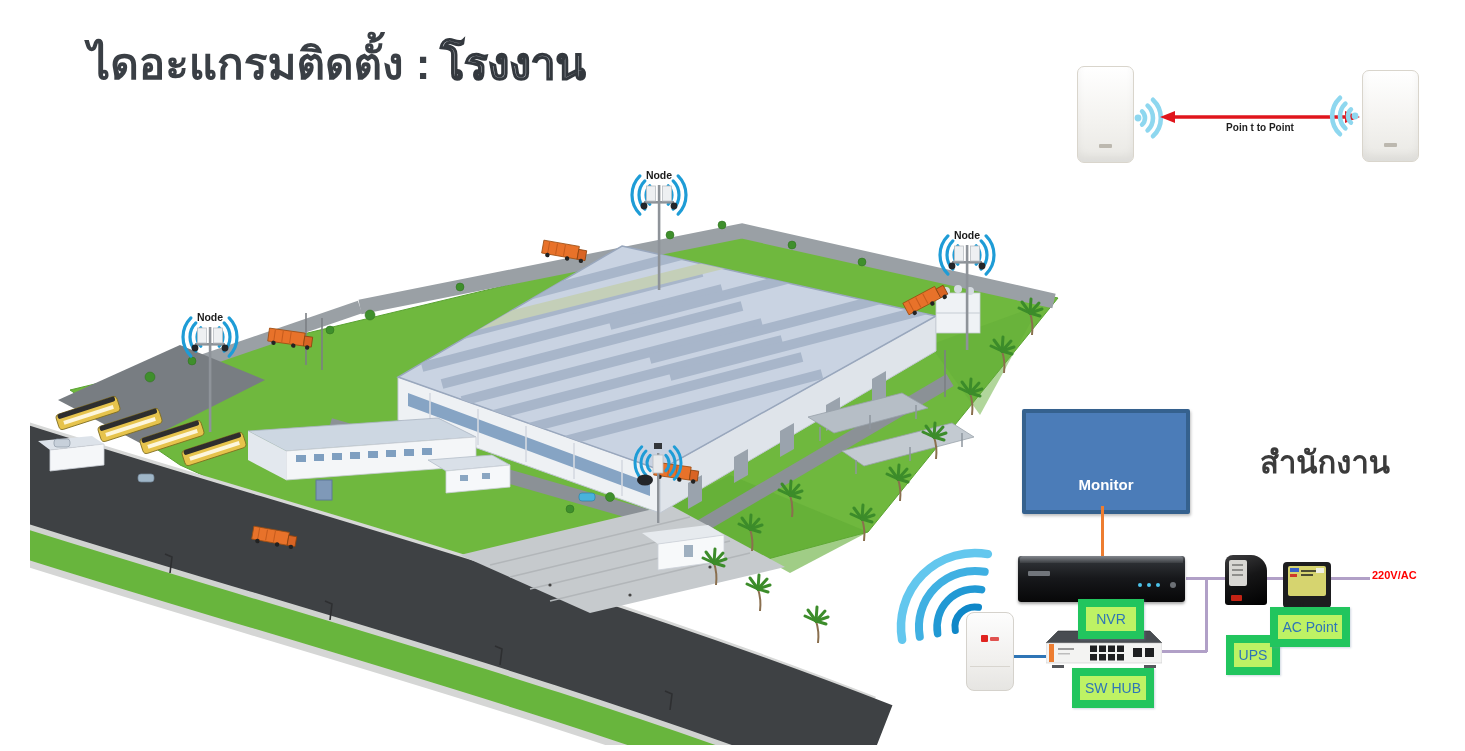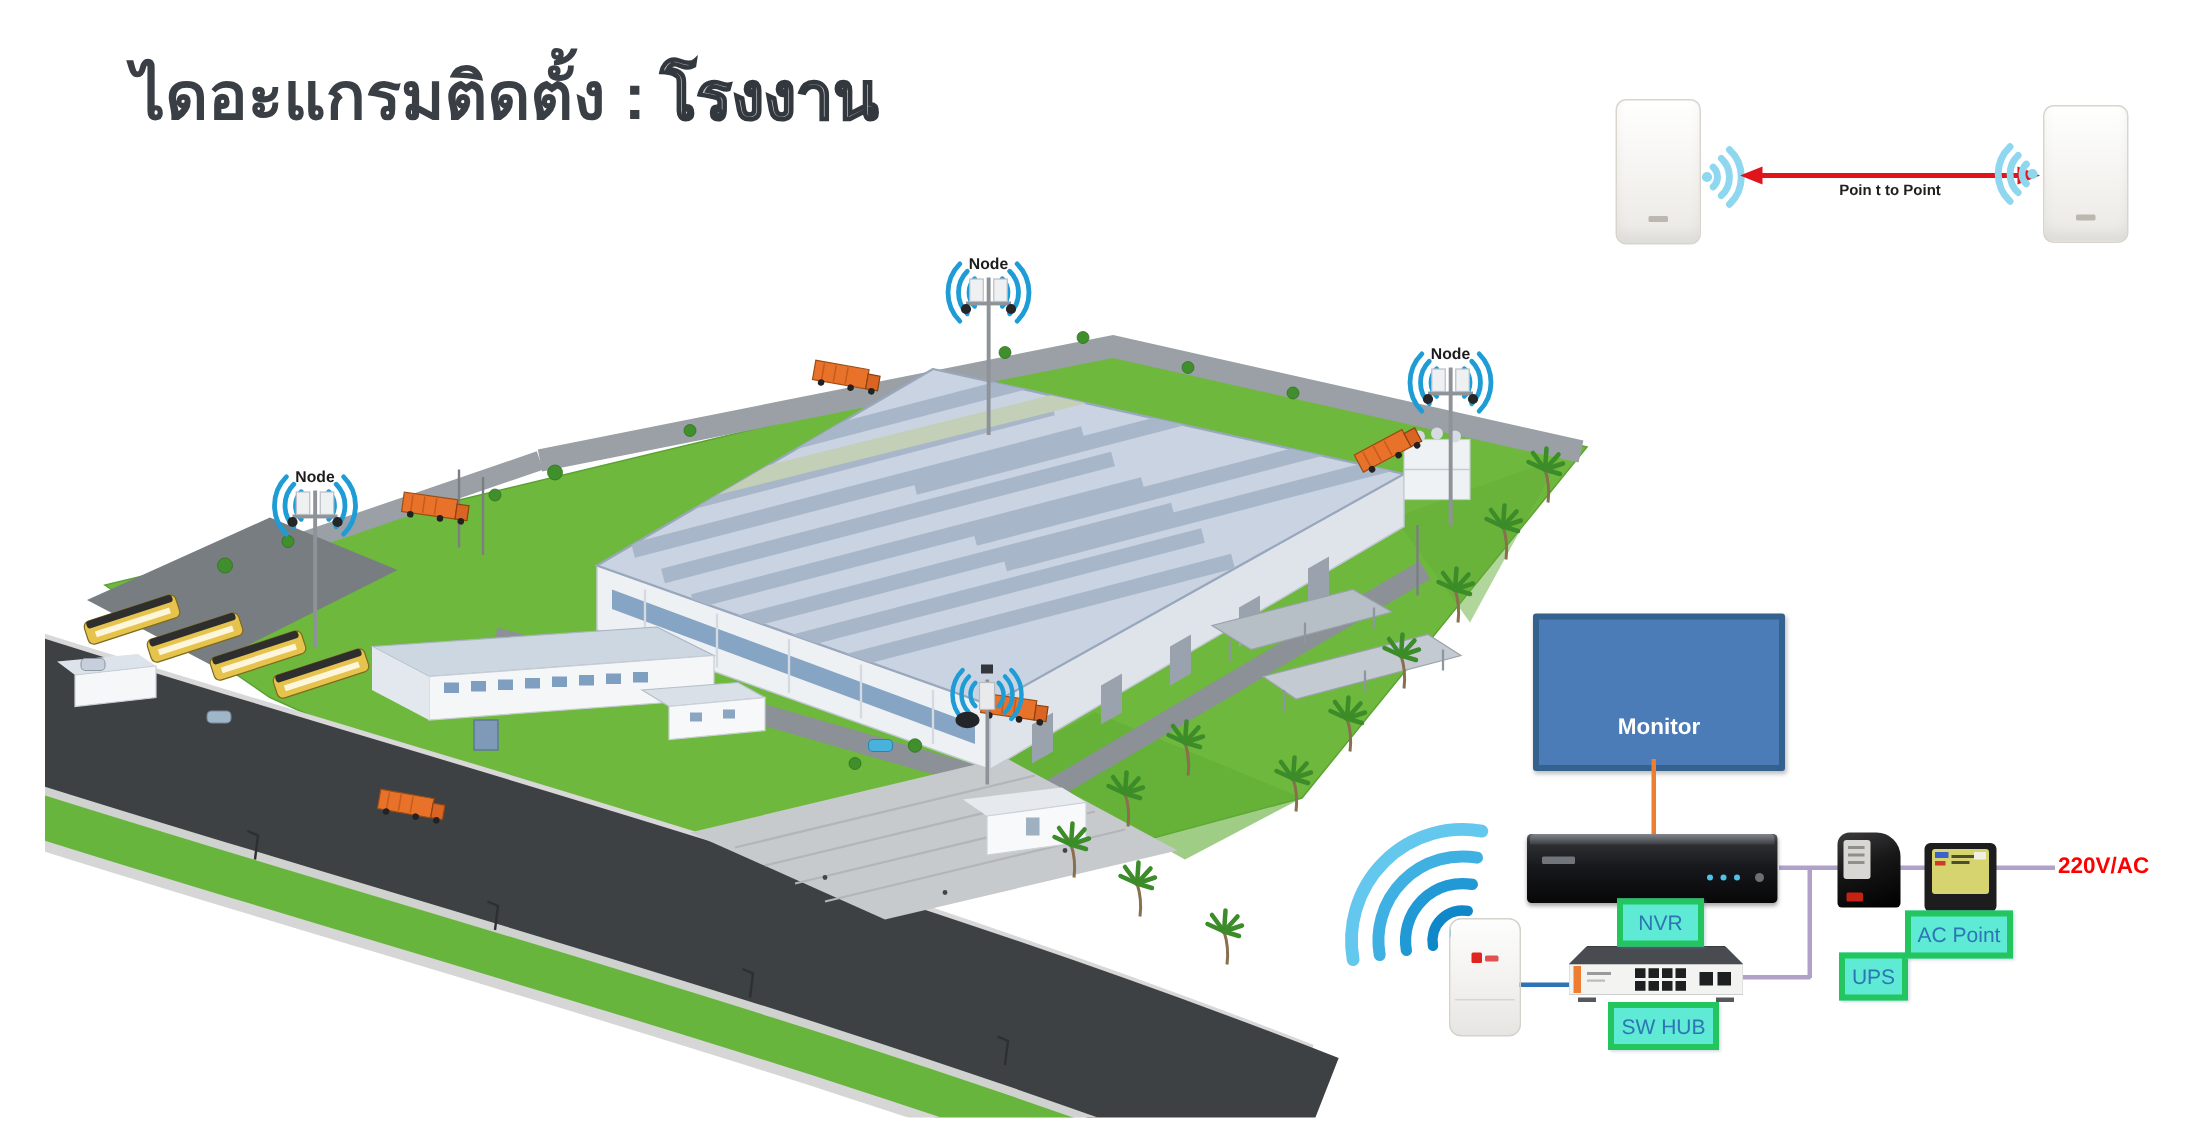--- a/index.html
+++ b/index.html
@@ -25,28 +25,28 @@
   .p2p-caption{position:absolute;left:95px;top:64px;width:200px;text-align:center;
       font-size:10px;font-weight:700;color:#1f1f1f;}
 
   
   .monitor{position:absolute;left:1022px;top:409px;width:160px;height:97px;background:#4B7CB8;
            border:4px solid #35618E;border-radius:2px;display:flex;align-items:center;justify-content:center;
            box-shadow:1px 2px 3px rgba(0,0,0,.25);}
   .monitor span{color:#ffffff;font-size:15px;font-weight:700;margin-top:45px;}
   .office-heading{position:absolute;left:1260px;top:437px;font-size:31px;font-weight:700;color:#3b3b3b;}
 
-  .tag{position:absolute;background:#5eead4;border:4px solid #22c55e;color:#2E75B6;
+  .tag{position:absolute;background:#bef264;border:8px solid #22c55e;color:#2E75B6;
        font-size:14px;display:flex;align-items:center;justify-content:center;z-index:5;
        box-shadow:1px 1px 2px rgba(120,140,170,.35);}
   .line{position:absolute;z-index:1;}
   .l-orange{background:#ED7D31;}
   .l-blue{background:#2E75B6;}
   .l-purple{background:#B1A0C7;}
-  .power-label{position:absolute;left:1372px;top:569px;font-size:15px;font-weight:600;color:#FF0000;z-index:5;}
+  .power-label{position:absolute;left:1372px;top:569px;font-size:11px;font-weight:600;color:#FF0000;z-index:5;}
 
   .nvr{position:absolute;left:1018px;top:556px;width:167px;height:46px;border-radius:3px;z-index:4;
        background:linear-gradient(180deg,#5c6065 0%,#2e3135 12%,#17181b 48%,#070708 100%);
        box-shadow:0 2px 3px rgba(0,0,0,.35);}
   .nvr-top{position:absolute;left:2px;right:2px;top:0;height:7px;border-radius:3px 3px 0 0;
        background:linear-gradient(180deg,#83878d,#3a3d41);}
   .nvr-logo{position:absolute;left:10px;top:15px;width:22px;height:5px;background:#71757b;border-radius:1px;}
   .led{position:absolute;top:27px;width:4px;height:4px;border-radius:50%;background:#4cc3ea;}
   .nvr-btn{position:absolute;top:26px;left:152px;width:6px;height:6px;border-radius:50%;background:#6c7075;}
 
@@ -369,20 +369,21 @@
       <rect x="-1" y="-14" width="2.4" height="70" fill="#8e9399"></rect>
       <rect x="-5" y="-12" width="10" height="18" fill="#e8eaec" stroke="#b9bdc2" stroke-width="0.8"></rect>
       <rect x="-4" y="-24" width="8" height="6" fill="#33363a"></rect>
       <ellipse cx="-13" cy="13" rx="8" ry="5.5" fill="#232528"></ellipse>
     </g>
   </svg>
 
   <div class="monitor">
     <span>Monitor</span>
   </div>
+  <span class="office-heading">สำนักงาน</span>
 
   <div class="line l-orange" style="left:1101px;top:506px;width:3px;height:51px;"></div>
   <div class="line l-blue" style="left:1101px;top:602px;width:3px;height:31px;"></div>
   <div class="line l-blue" style="left:1008px;top:655px;width:40px;height:3px;"></div>
   <div class="line l-purple" style="left:1186px;top:577px;width:42px;height:3px;"></div>
   <div class="line l-purple" style="left:1264px;top:577px;width:24px;height:3px;"></div>
   <div class="line l-purple" style="left:1328px;top:577px;width:42px;height:3px;"></div>
   <div class="line l-purple" style="left:1205px;top:579px;width:3px;height:73px;"></div>
   <div class="line l-purple" style="left:1162px;top:650px;width:45px;height:3px;"></div>
 

